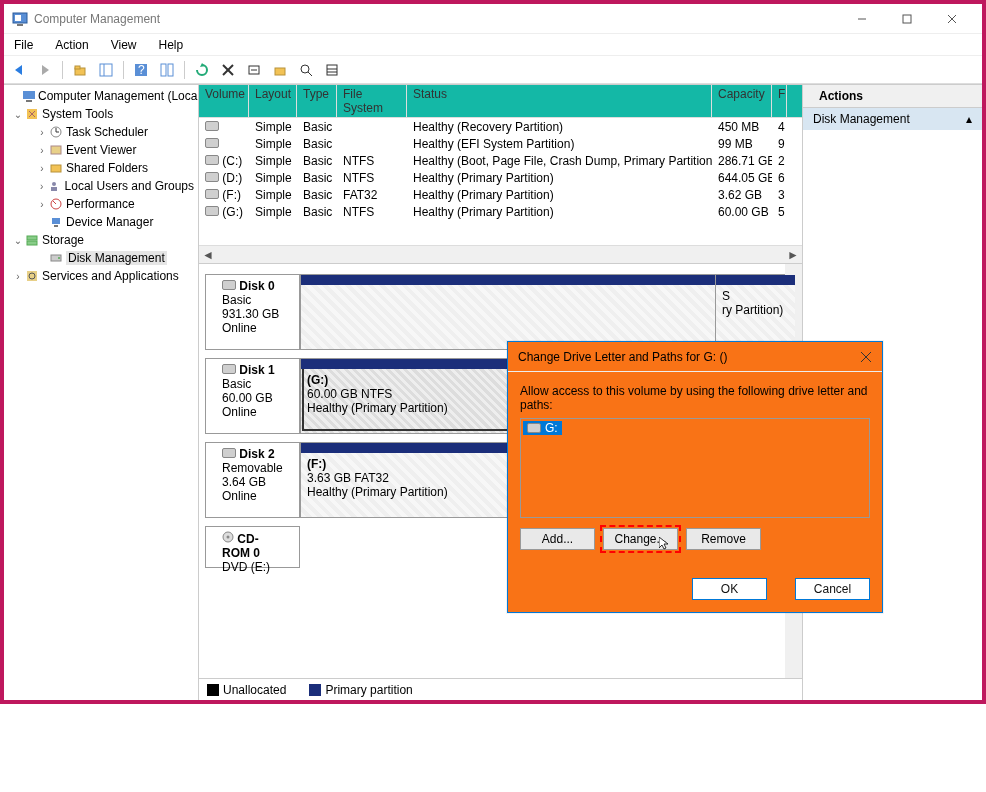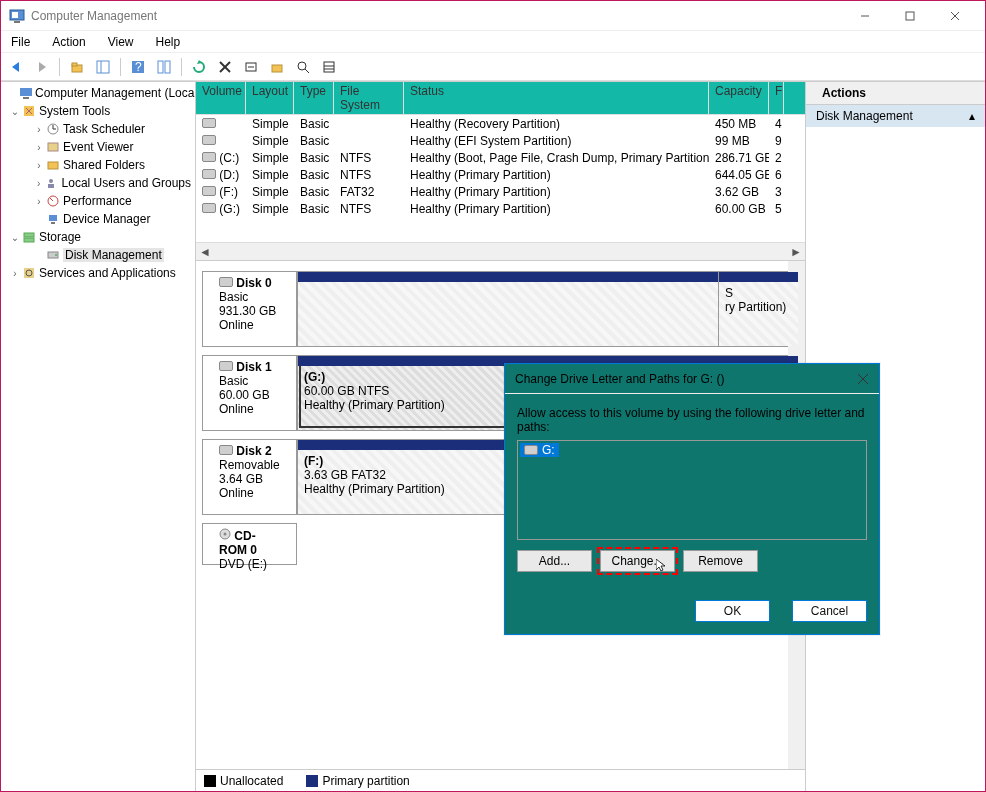--- a/index.html
+++ b/index.html
@@ -1,17 +1,17 @@
 <!DOCTYPE html>
 <html><head>
 <meta charset="utf-8">
 <style>
 * { margin: 0; padding: 0; box-sizing: border-box; font-family: "Segoe UI", Tahoma, sans-serif; font-size: 12px; }
 body { width: 986px; height: 792px; background: #fff; overflow: hidden; }
-.window { width: 986px; height: 792px; border: 1px solid #be185d; display: flex; flex-direction: column; }
+.window { width: 986px; height: 704px; border: 4px solid #be185d; display: flex; flex-direction: column; }
 .titlebar { height: 30px; display: flex; align-items: center; padding: 0 8px; background: #fff; border-bottom: 1px solid #eee; color: #777; }
 .titlebar .icon { width: 16px; height: 16px; margin-right: 6px; display: inline-flex; align-items: center; justify-content: center; }
 .titlebar-title { flex: 1; }
 .titlebar-btns { display: flex; }
 .titlebar-btn { width: 45px; height: 28px; display: flex; align-items: center; justify-content: center; color: #777; }
 .menubar { height: 22px; display: flex; align-items: center; padding: 0 6px; gap: 14px; border-bottom: 1px solid #eee; }
 .menubar span { padding: 16px 4px; }
 .toolbar { height: 28px; display: flex; align-items: center; padding: 2px 4px; gap: 4px; border-bottom: 1px solid #ddd; }
 .tbtn { width: 22px; height: 22px; display: flex; align-items: center; justify-content: center; border: 1px solid transparent; }
 .tsep { width: 1px; height: 18px; background: #ccc; margin: 0 2px; }
@@ -44,29 +44,29 @@
 .part { border-left: 1px solid #999; padding: 4px 6px; background: repeating-linear-gradient(45deg,#f7f7f7,#f7f7f7 4px,#efefef 4px,#efefef 8px); position: relative; }
 .part .bar { position: absolute; top: 0; left: 0; right: 0; height: 10px; background: #1b2e7a; }
 .part.sel { background: repeating-linear-gradient(45deg,#eee,#eee 3px,#ddd 3px,#ddd 6px); }
 .part .ptxt { margin-top: 10px; line-height: 14px; }
 .legend { height: 22px; border-top: 1px solid #ccc; display: flex; align-items: center; padding: 0 8px; gap: 23px; }
 .legend .sw { width: 12px; height: 12px; display: inline-block; margin-right: 4px; vertical-align: middle; }
 .actions { width: 180px; border-left: 1px solid #ccc; display: flex; flex-direction: column; }
 .actions-hdr { background: #f0f0f0; padding: 4px 16px; font-weight: bold; border-bottom: 1px solid #ccc; }
 .actions-sel { background: #d8e6f2; padding: 4px 10px; display: flex; justify-content: space-between; align-items: center; }
 .actions-item { padding: 4px 24px; display: flex; justify-content: space-between; align-items: center; }
-.dialog { position: absolute; left: 308px; top: 281px; width: 376px; background: #0f766e; border: 1px solid #0078d7; box-shadow: 0 0 0 1px rgba(0,0,0,.05); }
+.dialog { position: absolute; left: 308px; top: 256px; width: 376px; background: #f97316; border: 1px solid #0078d7; box-shadow: 0 0 0 1px rgba(0,0,0,.05); }
 .dialog-title { height: 30px; display: flex; align-items: center; padding: 0 10px; justify-content: space-between; border-bottom: 1px solid #eee; }
 .dialog-body { padding: 12px; }
 .dialog-list { border: 1px solid #999; height: 100px; margin-top: 6px; padding: 2px; }
 .dialog-list-item { background: #0078d7; color: #fff; display: inline-flex; align-items: center; padding: 0 4px; }
 .dialog-btns1 { display: flex; gap: 8px; margin-top: 10px; }
 .dbtn { width: 75px; height: 22px; border: 1px solid #999; background: #e9e9e9; display: flex; align-items: center; justify-content: center; }
 .dbtn.highlight { outline: 2px dashed red; outline-offset: 1px; }
-.dialog-btns2 { display: flex; gap: 22px; justify-content: flex-end; margin-top: 28px; }
+.dialog-btns2 { display: flex; gap: 28px; justify-content: flex-end; margin-top: 28px; }
 .dbtn2 { width: 75px; height: 22px; border: 1px solid #0078d7; background: #fff; color: #111; display: flex; align-items: center; justify-content: center; }
 .disk-icon { display: inline-block; width: 14px; height: 10px; background: #cfcfcf; border: 1px solid #888; border-radius: 2px; }
 .scroll-v { position: absolute; right: 0; top: 0; bottom: 0; width: 17px; background: #f0f0f0; }
 svg { display: block; }
 </style>
 </head>
 <body>
 
 <div class="window">
 

